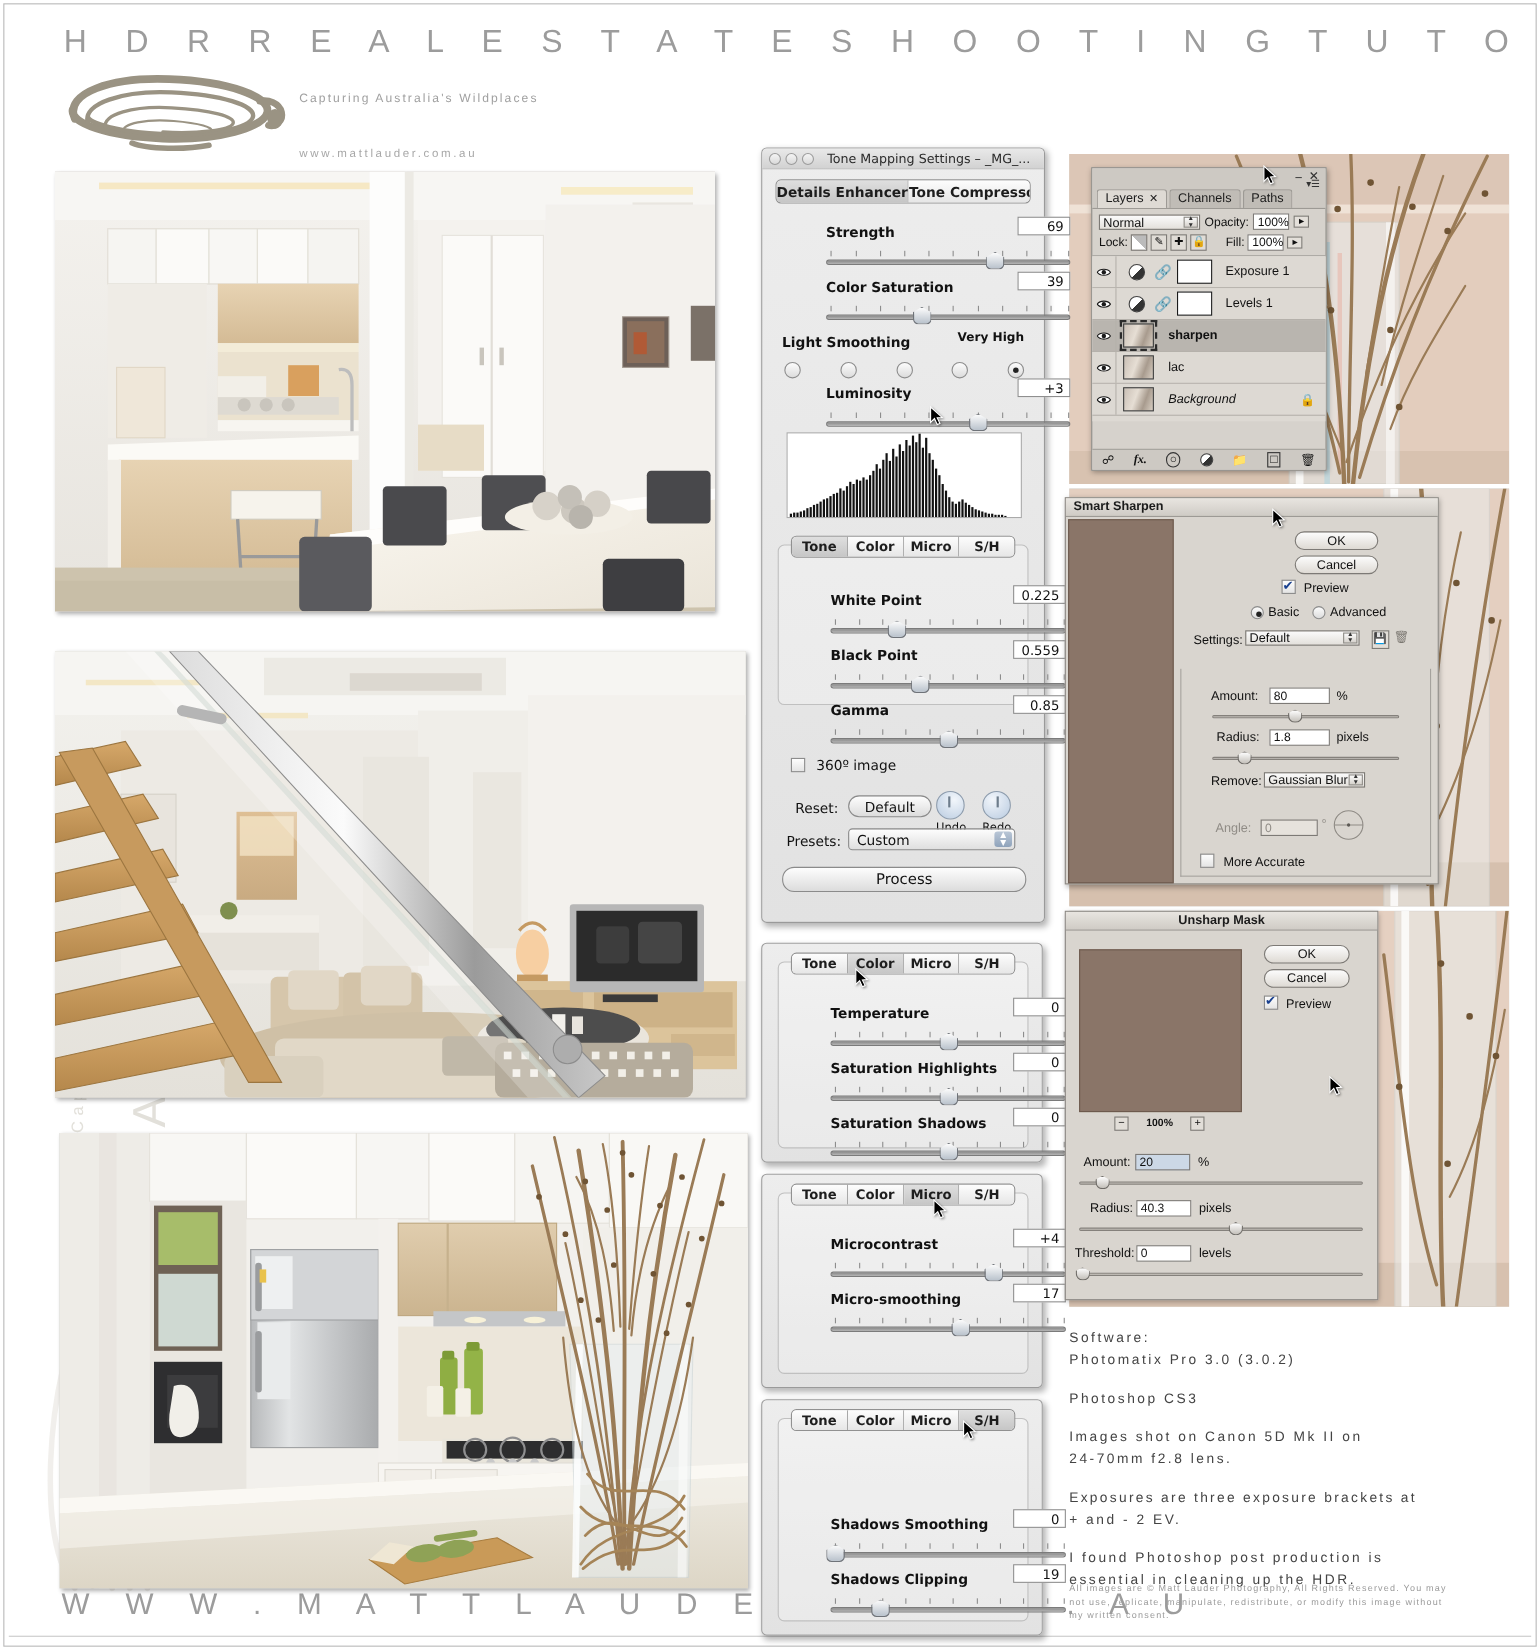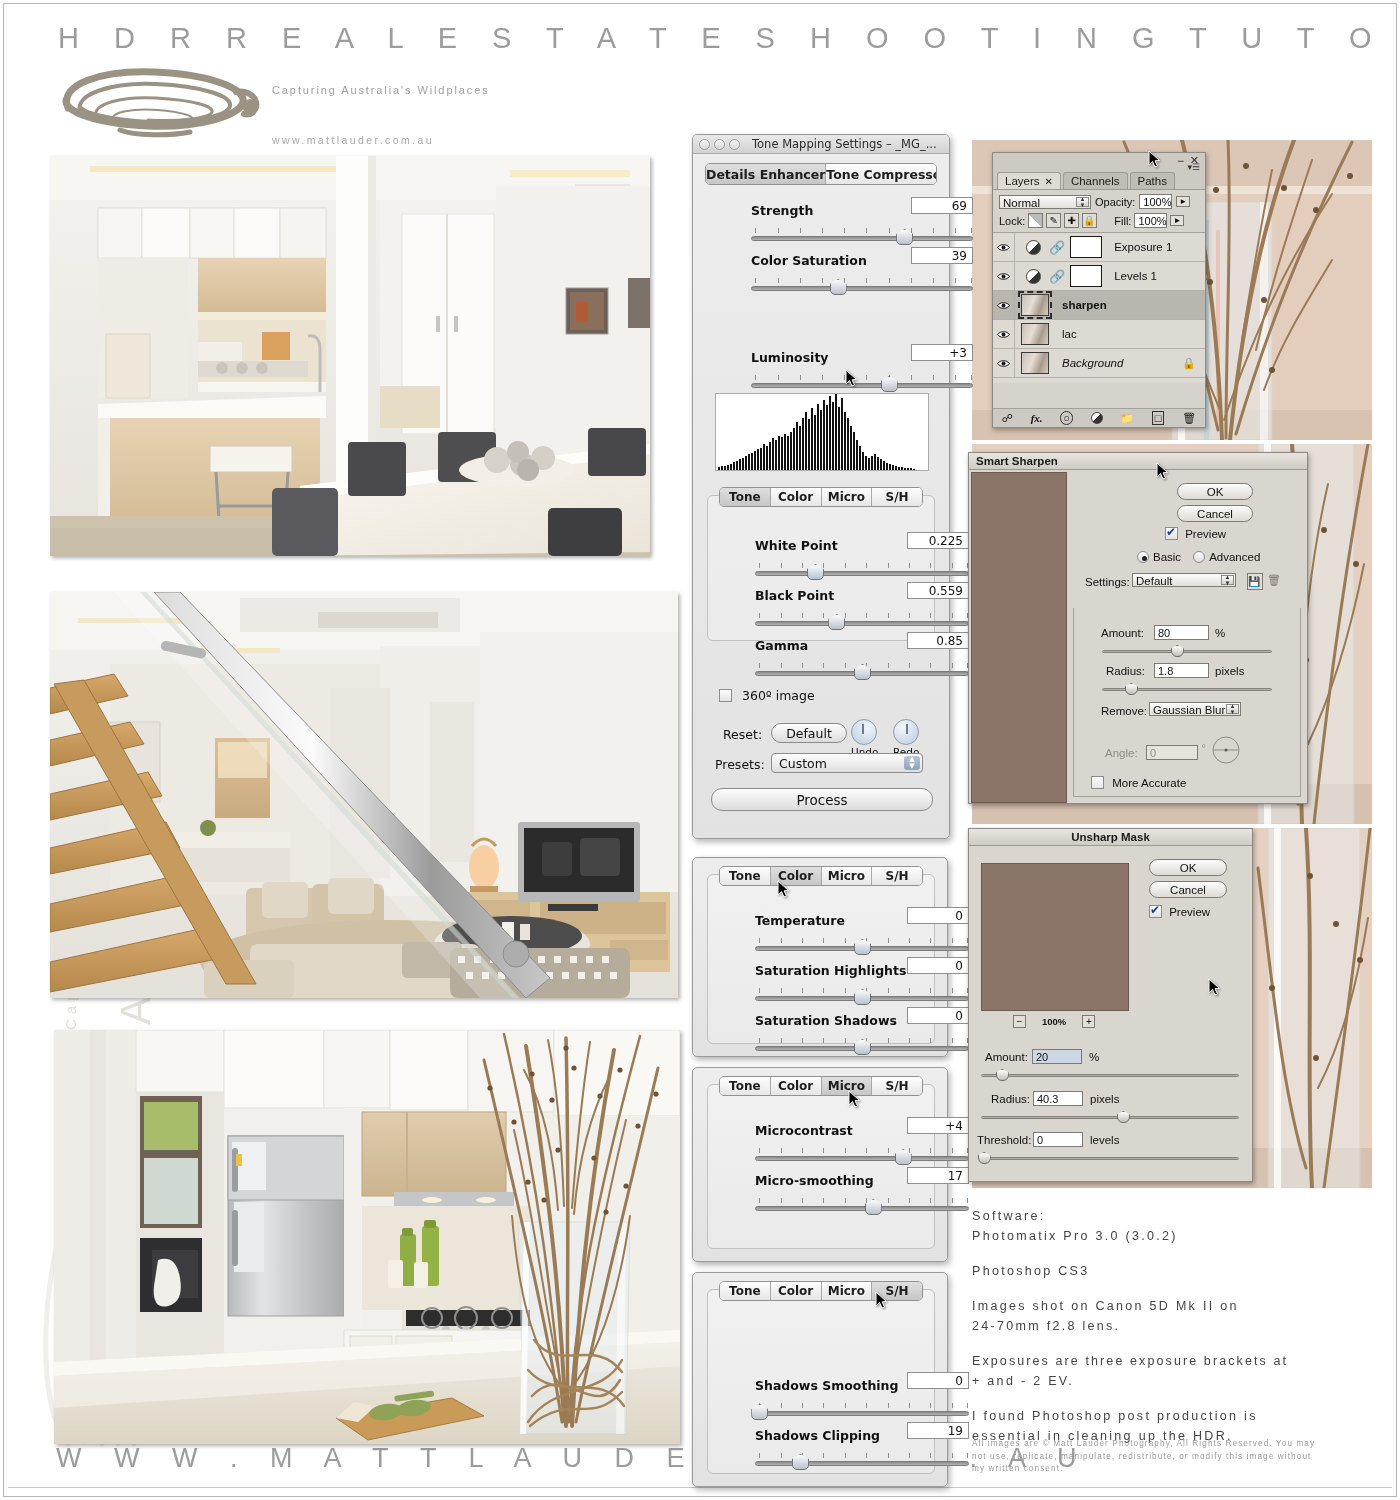--- a/index.html
+++ b/index.html
@@ -87,21 +87,21 @@
     border-right:1px solid #a8a8a8; white-space:nowrap;
   }
   .seg-tab:last-child{border-right:none;}
   .seg-tab.active{
     background:linear-gradient(#dfdfdf,#c6c6c6);
     text-align:right;
   }
   .sl-row{ position:relative;margin-left:40px; }
   .sl-label{ font-size:12.5px; color:#111; font-weight:600; }
   .sl-value{
-    position:absolute; right:0; top:-3px; width:62px; height:17px;
+    position:absolute; right:0; top:-3px; width:48px; height:17px;
     background:#fff; border:1px solid #8f8f8f;
     font-size:12px; text-align:right; padding-right:5px; line-height:16px;
     color:#111;
   }
   .sl-track{ position:relative; height:16px; margin-top:9px; }
   .sl-ticks{ position:absolute; left:0; right:0; top:0; height:5px; }
   .sl-ticks i{ position:absolute; top:0; width:1px; height:5px; background:#8d8d8d; }
   .sl-bar{
     position:absolute; left:0; right:0; top:8px; height:5px; border-radius:3px;
     background:linear-gradient(#8a8a8a,#b5b5b5);
@@ -778,20 +778,31 @@
           <i style="left:72%"></i>
         <i style="left:82%"></i>
           <i style="left:92%"></i>
           <i style="left:99%"></i>
       </div>
       <div class="sl-bar"></div>
       <div class="sl-thumb" style="left:39%"></div>
     </div>
   </div>
 
+  <div style="position:absolute; left:18px; top:165px; width:222px;">
+    <span class="sl-label">Light Smoothing</span>
+    <span style="position:absolute; right:2px; top:0; font-size:11px; font-weight:600; color:#111;">Very High</span>
+    <div style="display:flex; justify-content:space-between; margin-top:10px; padding:0 2px;">
+      <span class="radio"></span>
+      <span class="radio"></span>
+      <span class="radio"></span>
+      <span class="radio"></span>
+      <span class="radio on"></span>
+    </div>
+  </div>
 
   <div class="sl-row" style="position:absolute; left:18px; top:212px; width:222px;">
     <span class="sl-label">Luminosity</span>
     <div class="sl-value">+3</div>
     <div class="sl-track">
       <div class="sl-ticks">
         <i style="left:2%"></i>
           <i style="left:12%"></i>
           <i style="left:22%"></i>
           <i style="left:32%"></i>

